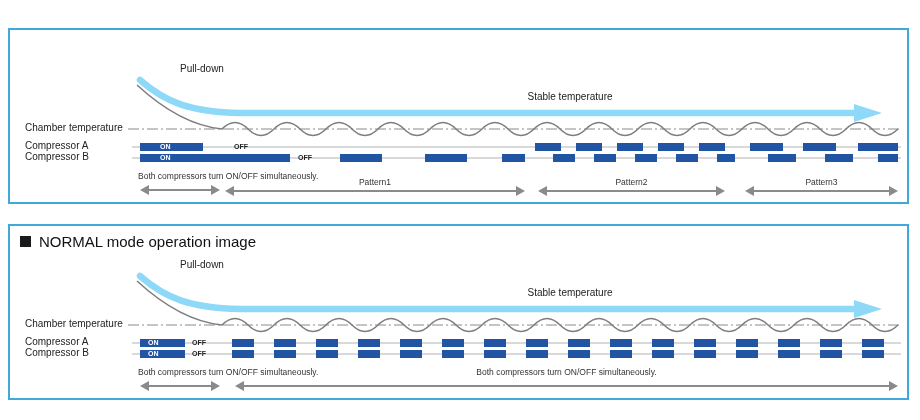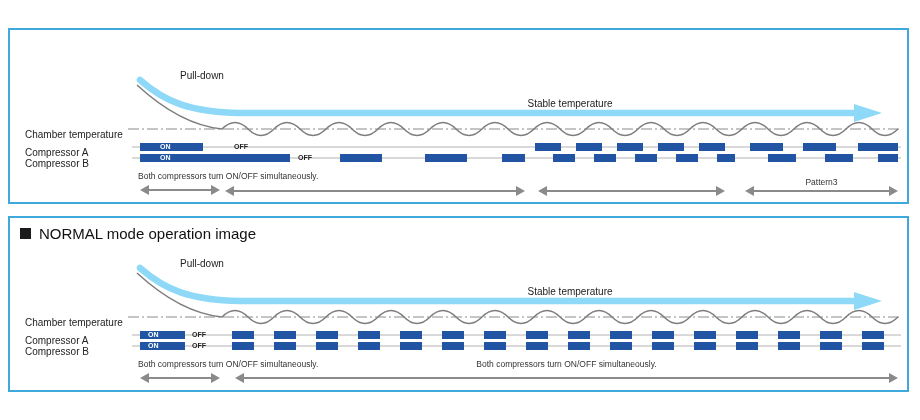--- a/index.html
+++ b/index.html
@@ -1,23 +1,23 @@
 <!DOCTYPE html>
 <html style="--accent: #8ed9f7; --bar: #2155a3; --border: #3fa9dc; --arrow: #8a8a8a;"><head>
 <meta charset="utf-8">
 <style>
   html,body{margin:0;padding:0;background:#fff;font-family:"Liberation Sans",sans-serif;}
   .page{position:relative;width:920px;height:420px;background:#fff;overflow:hidden;}
   .panel{position:absolute;left:8px;width:901px;height:176px;border:2px solid var(--border,#3fa9dc);background:#fff;box-sizing:border-box;}
   .panel-eco{top:28px;}
-  .panel-normal{top:216px;}
+  .panel-normal{top:224px;}
   .gfx{position:absolute;left:0;top:0;}
   .ptitle{position:absolute;left:10px;top:7px;display:flex;align-items:center;gap:8px;font-size:15px;color:#111;}
   .sq{width:11px;height:11px;background:#1a1a1a;flex:none;}
-  .lbl{position:absolute;font-size:10px;color:#222;white-space:nowrap;line-height:11px;margin-top:7px;}
+  .lbl{position:absolute;font-size:10px;color:#222;white-space:nowrap;line-height:11px;}
   .small{position:absolute;font-size:8.5px;color:#333;white-space:nowrap;line-height:10px;}
   .center{text-align:center;}
   .bars{position:absolute;left:0;width:100%;height:8px;}
   .bar{position:absolute;top:0;height:8px;background:var(--bar,#2155a3);}
   .onoff{position:absolute;font-size:7px;line-height:8px;height:8px;z-index:3;font-weight:bold;}
   .on{color:#fff;}
   .off{color:#222;}
   .darrow{position:absolute;height:10px;}
   .darrow .line{position:absolute;left:6px;right:6px;top:4px;height:2px;background:var(--arrow,#8a8a8a);}
   .darrow .ah-l{position:absolute;left:0;top:0;width:0;height:0;border-top:5px solid transparent;border-bottom:5px solid transparent;border-right:9px solid var(--arrow,#8a8a8a);}
@@ -81,26 +81,28 @@
     <span class="onoff on" style="left:150px;top:124px;">ON</span>
     <span class="onoff off" style="left:288px;top:124px;">OFF</span>
 
     <div class="small" style="left:128px;top:141px;">Both compressors turn ON/OFF simultaneously.</div>
     <div class="darrow" style="left:130px;width:80px;top:155px;">
       <span class="ah-l"></span>
         <span class="line"></span>
         <span class="ah-r"></span>
     </div>
 
+    <div class="small center" style="left:215px;width:300px;top:147px;">Pattern1</div>
     <div class="darrow" style="left:215px;width:300px;top:156px;">
       <span class="ah-l"></span>
         <span class="line"></span>
         <span class="ah-r"></span>
     </div>
 
+    <div class="small center" style="left:528px;width:187px;top:147px;">Pattern2</div>
     <div class="darrow" style="left:528px;width:187px;top:156px;">
       <span class="ah-l"></span>
         <span class="line"></span>
         <span class="ah-r"></span>
     </div>
 
     <div class="small center" style="left:735px;width:153px;top:147px;">Pattern3</div>
     <div class="darrow" style="left:735px;width:153px;top:156px;">
       <span class="ah-l"></span>
         <span class="line"></span>

